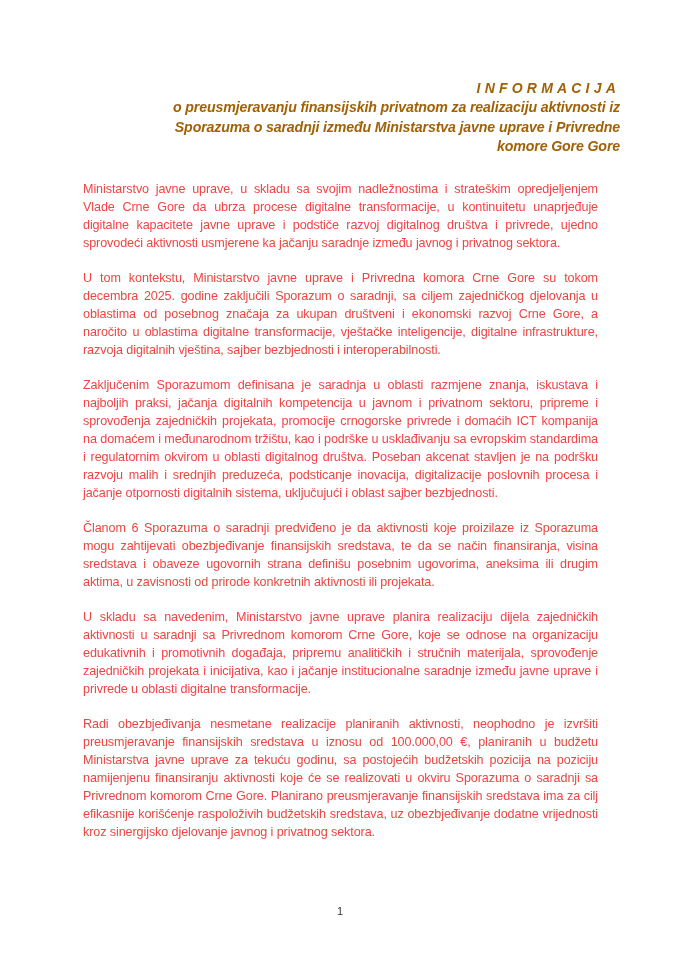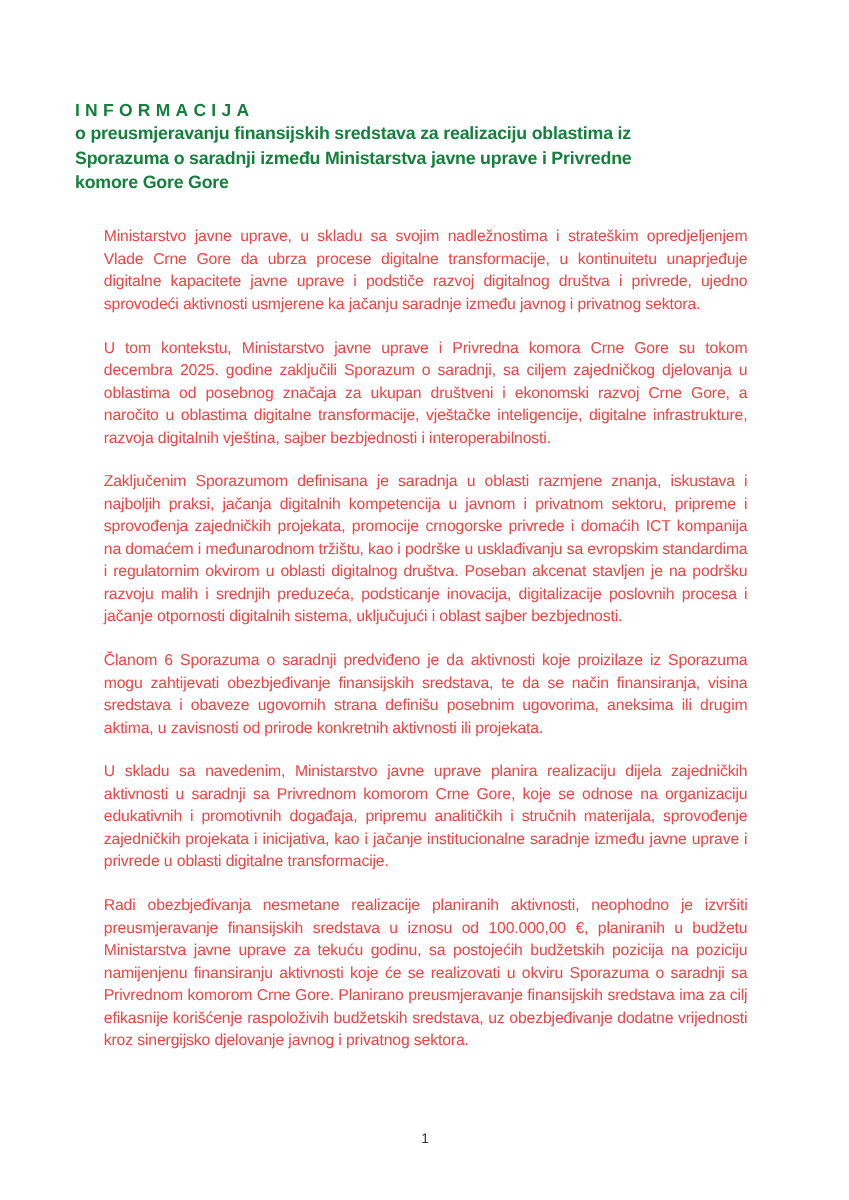--- a/index.html
+++ b/index.html
@@ -21,23 +21,24 @@
       top: 0;
       width: 679px;
       height: 960px;
       background: #ffffff;
     }
     .header {
       position: absolute;
       left: 60px;
       top: 79px;
       width: 560px;
-      text-align: left;
+      text-align: right;
       font-weight: bold;
-      color: #15803d;
+      color: #a16207;
+      font-style: italic;
     }
     .doc-title {
       font-size: 14px;
       letter-spacing: 4.2px;
       line-height: 19px;
       margin: 0;
     }
     .doc-subtitle {
       font-size: 14.2px;
       line-height: 19.5px;
@@ -72,21 +73,21 @@
       color: #333;
     }
   </style>
 </head>
 <body>
 
 <div class="page">
 
   <div class="header">
     <p class="doc-title">INFORMACIJA</p>
-    <p class="doc-subtitle">o preusmjeravanju finansijskih sredstava za realizaciju oblastima iz</p>
+    <p class="doc-subtitle">o preusmjeravanju finansijskih privatnom za realizaciju aktivnosti iz</p>
     <p class="doc-subtitle">Sporazuma o saradnji između Ministarstva javne uprave i Privredne</p>
     <p class="doc-subtitle">komore Gore Gore</p>
   </div>
 
   <div class="body-text">
     <p class="para">Ministarstvo javne uprave, u skladu sa svojim nadležnostima i strateškim opredjeljenjem Vlade Crne Gore da ubrza procese digitalne transformacije, u kontinuitetu unaprjeđuje digitalne kapacitete javne uprave i podstiče razvoj digitalnog društva i privrede, ujedno sprovodeći aktivnosti usmjerene ka jačanju saradnje između javnog i privatnog sektora.</p>
     <p class="para">U tom kontekstu, Ministarstvo javne uprave i Privredna komora Crne Gore su tokom decembra 2025. godine zaključili Sporazum o saradnji, sa ciljem zajedničkog djelovanja u oblastima od posebnog značaja za ukupan društveni i ekonomski razvoj Crne Gore, a naročito u oblastima digitalne transformacije, vještačke inteligencije, digitalne infrastrukture, razvoja digitalnih vještina, sajber bezbjednosti i interoperabilnosti.</p>
     <p class="para">Zaključenim Sporazumom definisana je saradnja u oblasti razmjene znanja, iskustava i najboljih praksi, jačanja digitalnih kompetencija u javnom i privatnom sektoru, pripreme i sprovođenja zajedničkih projekata, promocije crnogorske privrede i domaćih ICT kompanija na domaćem i međunarodnom tržištu, kao i podrške u usklađivanju sa evropskim standardima i regulatornim okvirom u oblasti digitalnog društva. Poseban akcenat stavljen je na podršku razvoju malih i srednjih preduzeća, podsticanje inovacija, digitalizacije poslovnih procesa i jačanje otpornosti digitalnih sistema, uključujući i oblast sajber bezbjednosti.</p>
     <p class="para">Članom 6 Sporazuma o saradnji predviđeno je da aktivnosti koje proizilaze iz Sporazuma mogu zahtijevati obezbjeđivanje finansijskih sredstava, te da se način finansiranja, visina sredstava i obaveze ugovornih strana definišu posebnim ugovorima, aneksima ili drugim aktima, u zavisnosti od prirode konkretnih aktivnosti ili projekata.</p>
     <p class="para">U skladu sa navedenim, Ministarstvo javne uprave planira realizaciju dijela zajedničkih aktivnosti u saradnji sa Privrednom komorom Crne Gore, koje se odnose na organizaciju edukativnih i promotivnih događaja, pripremu analitičkih i stručnih materijala, sprovođenje zajedničkih projekata i inicijativa, kao i jačanje institucionalne saradnje između javne uprave i privrede u oblasti digitalne transformacije.</p>

